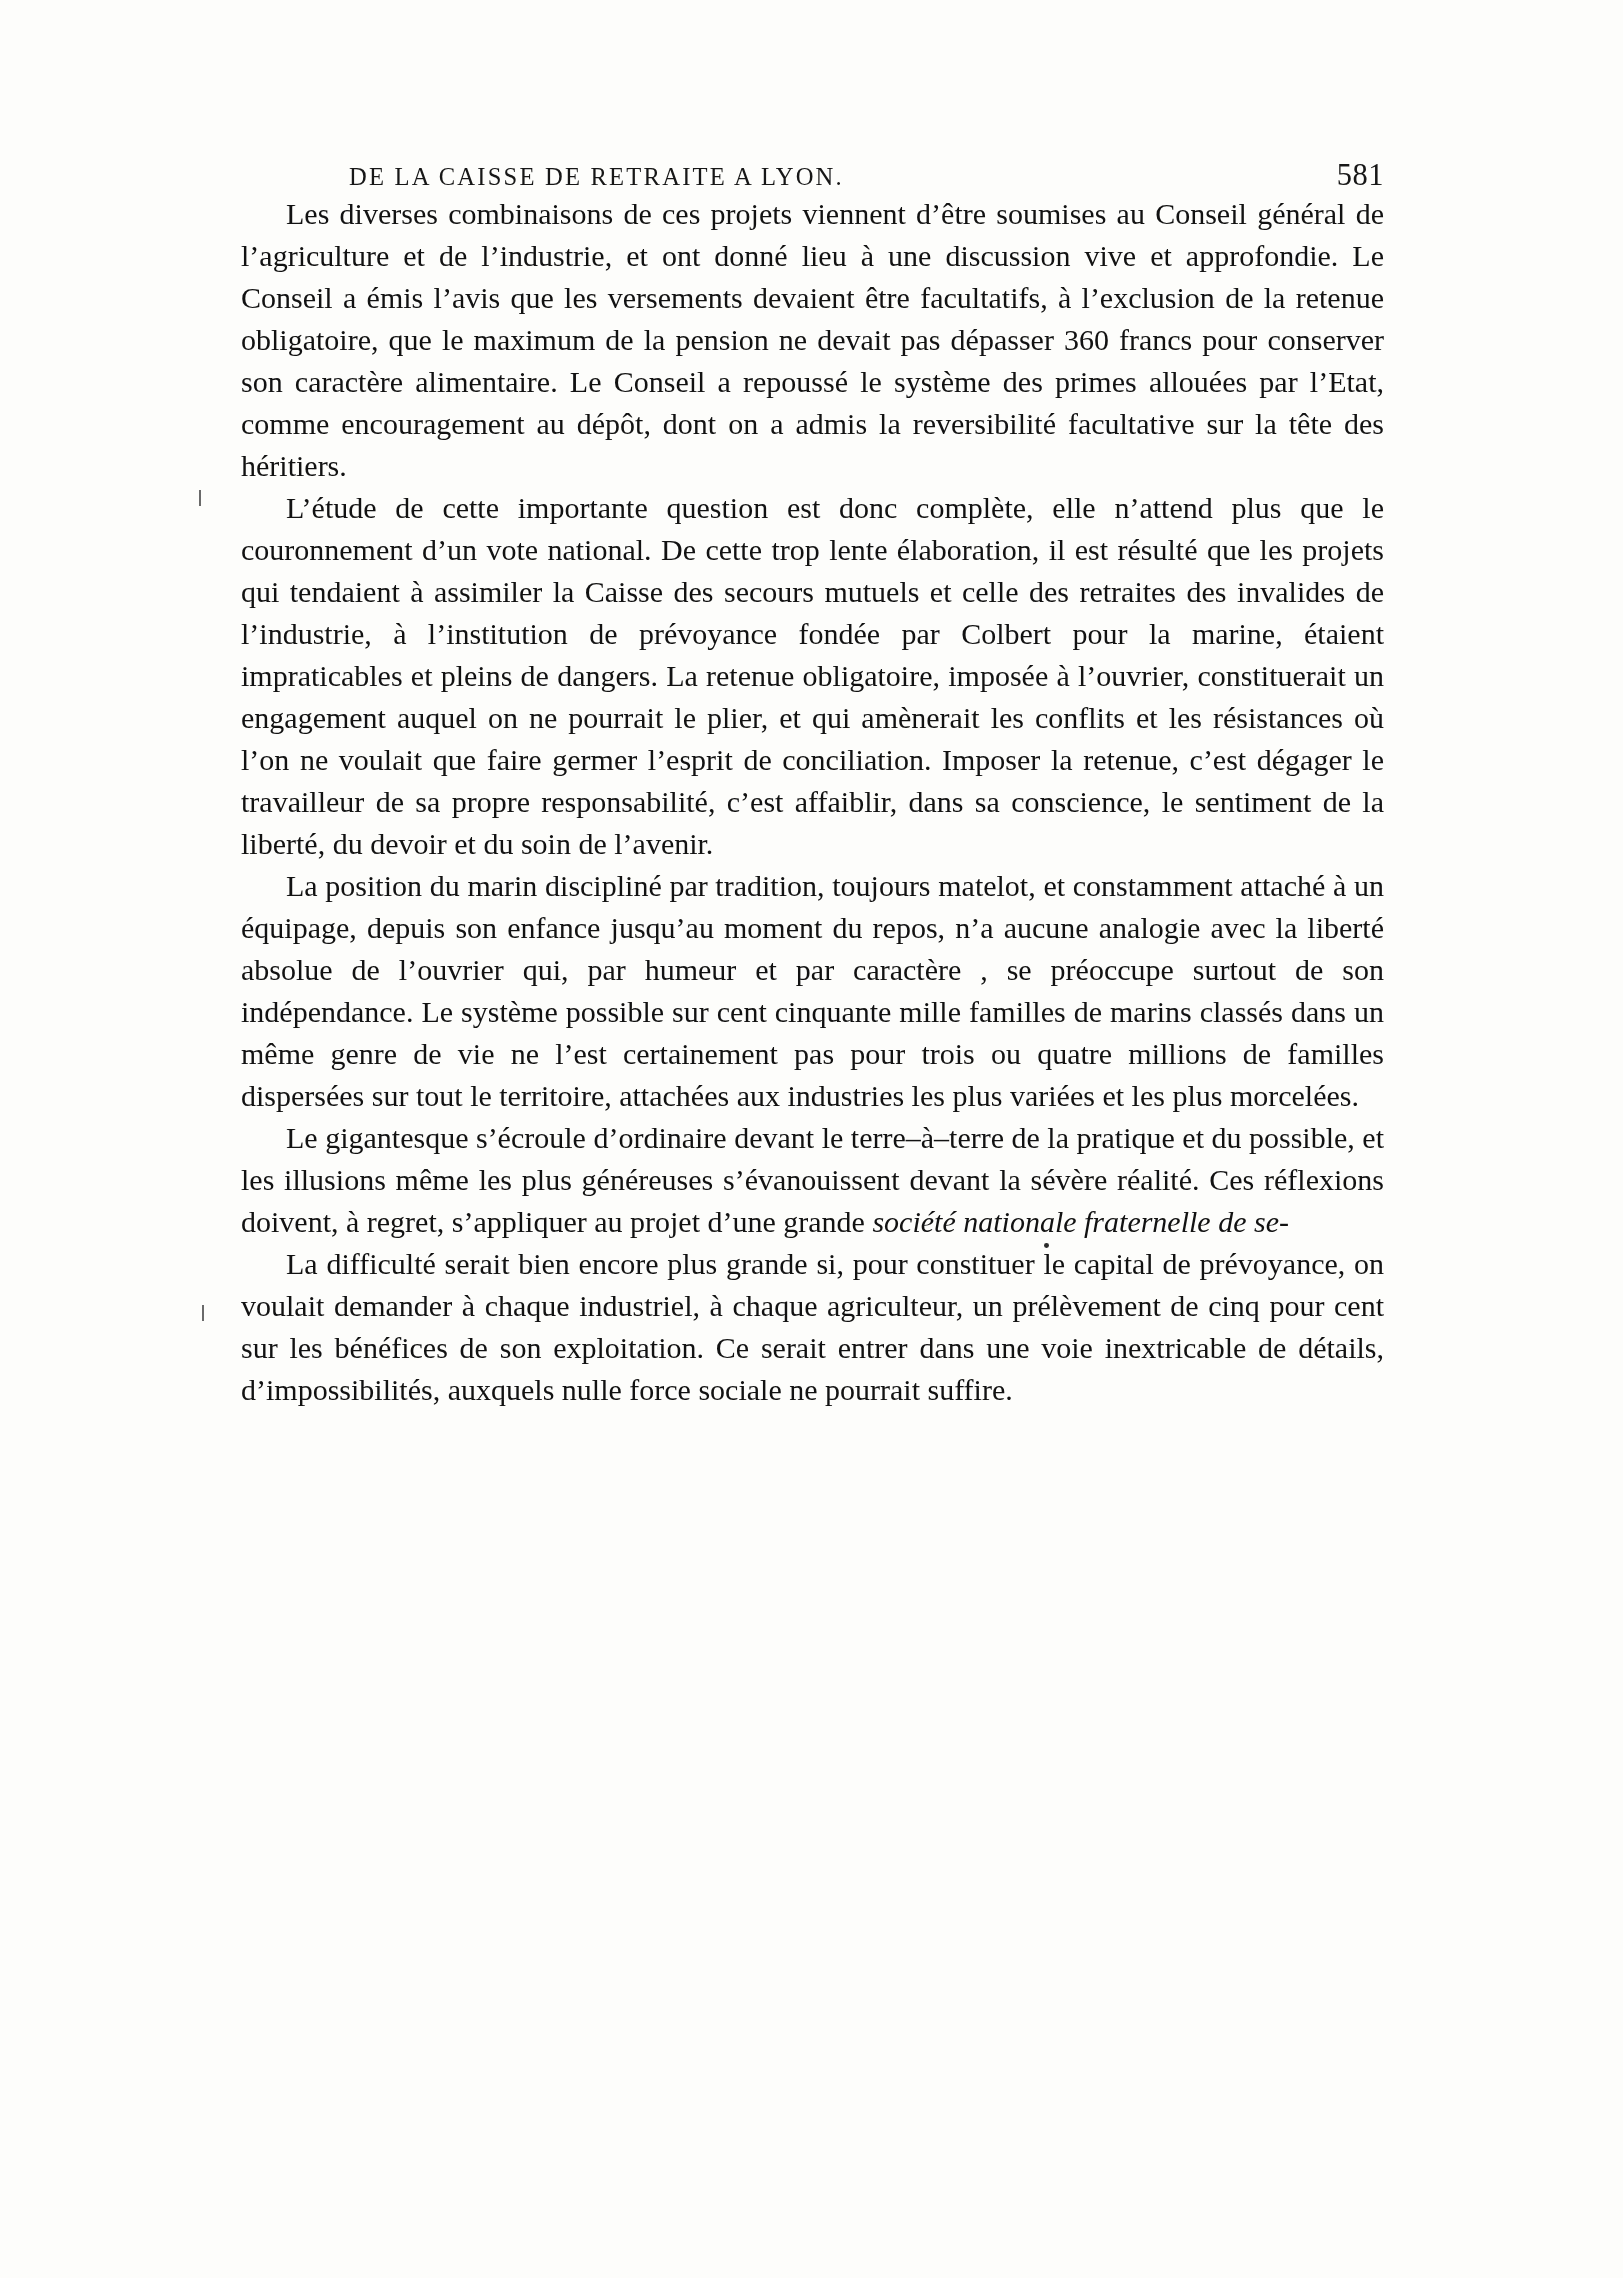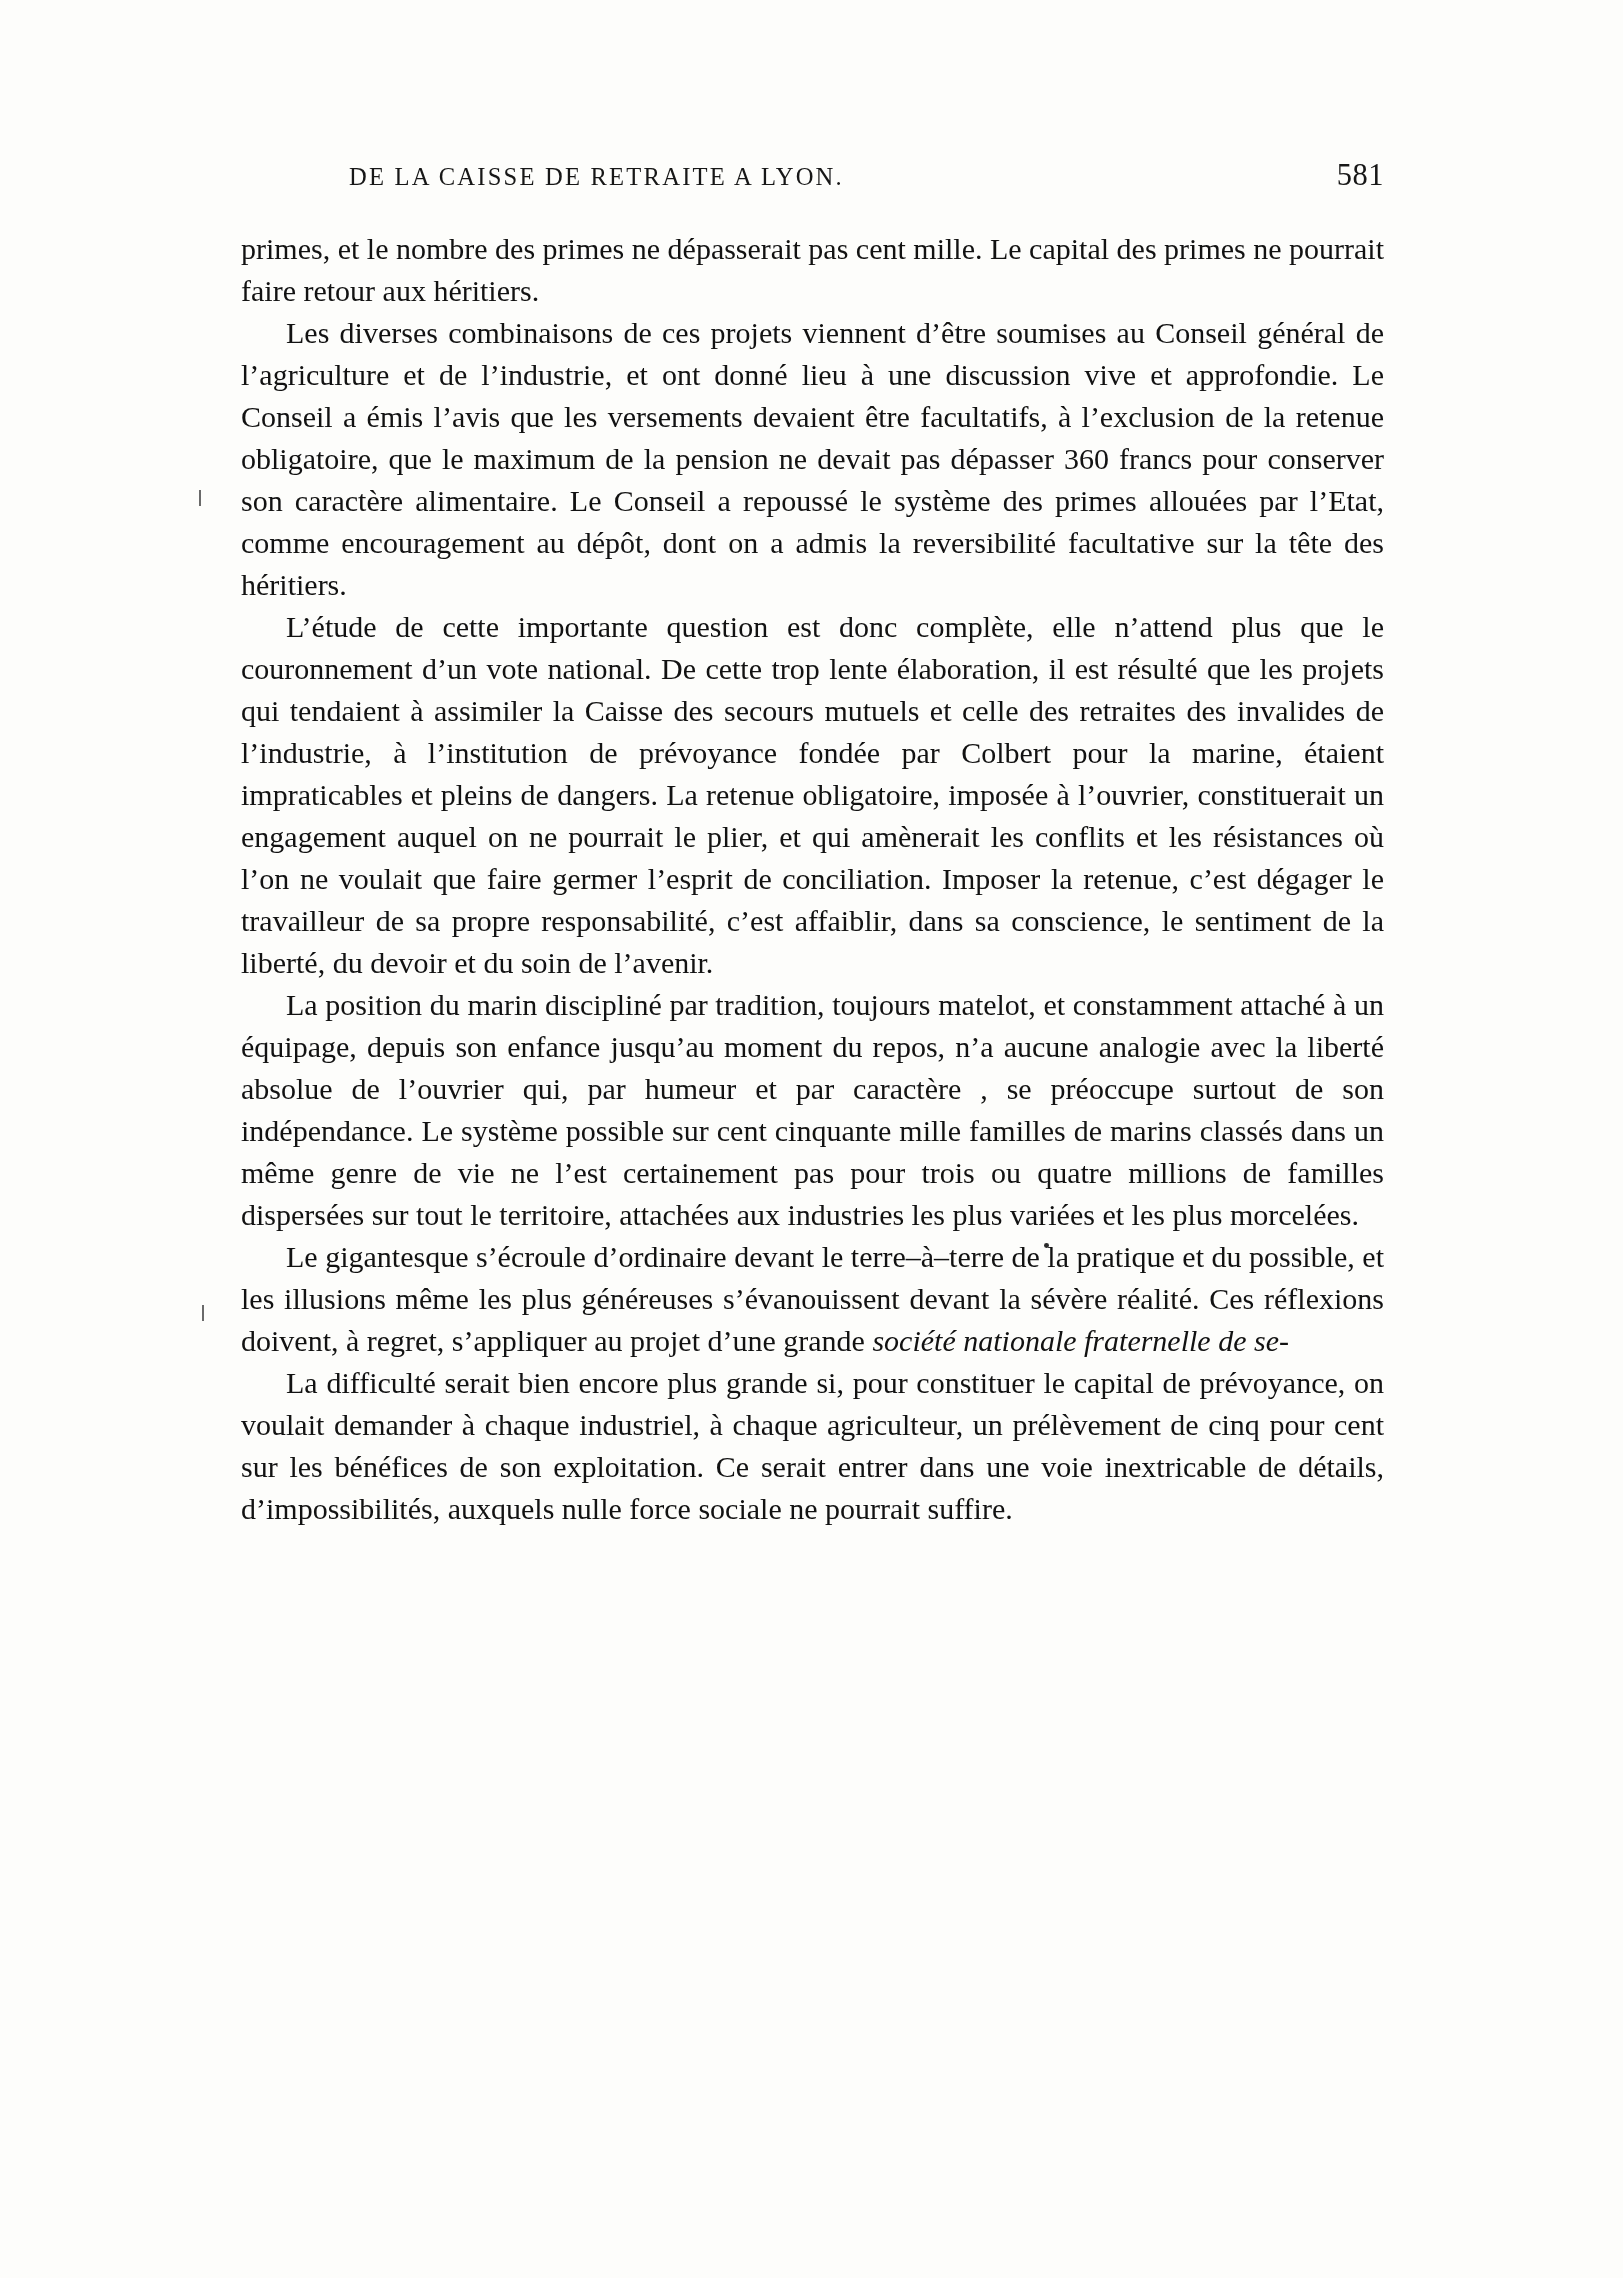--- a/index.html
+++ b/index.html
@@ -26,21 +26,20 @@
   .content {
     position: absolute;
     left: 241px;
     top: 158px;
     width: 1143px;
   }
   .header-row {
     display: flex;
     align-items: baseline;
     justify-content: space-between;
-    margin-bottom: 35px;
     padding-left: 108px;
   }
   .running-head {
     font-size: 24.6px;
     letter-spacing: 2.2px;
     font-variant: small-caps;
     text-transform: uppercase;
     color: #171717;
     white-space: nowrap;
   }
@@ -101,21 +100,20 @@
   <span class="dot-mark"></span>
 
   <div class="content">
 
     <div class="header-row">
       <div class="running-head">DE LA CAISSE DE RETRAITE A LYON.</div>
       <div class="folio">581</div>
     </div>
 
     <div class="body-text">
-      <p class="noindent">primes, et le nombre des primes ne dépasserait pas cent mille. Le capital des primes ne pourrait faire retour aux héritiers.</p>
       <p class="indent">Les diverses combinaisons de ces projets viennent d’être soumises au Conseil général de l’agriculture et de l’industrie, et ont donné lieu à une discussion vive et approfondie. Le Conseil a émis l’avis que les versements devaient être facultatifs, à l’exclusion de la retenue obligatoire, que le maximum de la pension ne devait pas dépasser 360 francs pour conserver son caractère alimentaire. Le Conseil a repoussé le système des primes allouées par l’Etat, comme encouragement au dépôt, dont on a admis la reversibilité facultative sur la tête des héritiers.</p>
       <p class="indent">L’étude de cette importante question est donc complète, elle n’attend plus que le couronnement d’un vote national. De cette trop lente élaboration, il est résulté que les projets qui tendaient à assimiler la Caisse des secours mutuels et celle des retraites des invalides de l’industrie, à l’institution de prévoyance fondée par Colbert pour la marine, étaient impraticables et pleins de dangers. La retenue obligatoire, imposée à l’ouvrier, constituerait un engagement auquel on ne pourrait le plier, et qui amènerait les conflits et les résistances où l’on ne voulait que faire germer l’esprit de conciliation. Imposer la retenue, c’est dégager le travailleur de sa propre responsabilité, c’est affaiblir, dans sa conscience, le sentiment de la liberté, du devoir et du soin de l’avenir.</p>
       <p class="indent">La position du marin discipliné par tradition, toujours matelot, et constamment attaché à un équipage, depuis son enfance jusqu’au moment du repos, n’a aucune analogie avec la liberté absolue de l’ouvrier qui, par humeur et par caractère , se préoccupe surtout de son indépendance. Le système possible sur cent cinquante mille familles de marins classés dans un même genre de vie ne l’est certainement pas pour trois ou quatre millions de familles dispersées sur tout le territoire, attachées aux industries les plus variées et les plus morcelées.</p>
       <p class="indent faded"><span>Le gigantesque s’écroule d’ordinaire devant le terre–à–terre de la pratique et du possible, et les illusions même les plus généreuses s’évanouissent devant la sévère réalité. Ces réflexions doivent, à regret, s’appliquer au projet d’une grande </span><em>société nationale fraternelle de se-</em></p>
       <p class="indent">La difficulté serait bien encore plus grande si, pour constituer le capital de prévoyance, on voulait demander à chaque industriel, à chaque agriculteur, un prélèvement de cinq pour cent sur les bénéfices de son exploitation. Ce serait entrer dans une voie inextricable de détails, d’impossibilités, auxquels nulle force sociale ne pourrait suffire.</p>
     </div>
 
   </div>
 </div>
 

